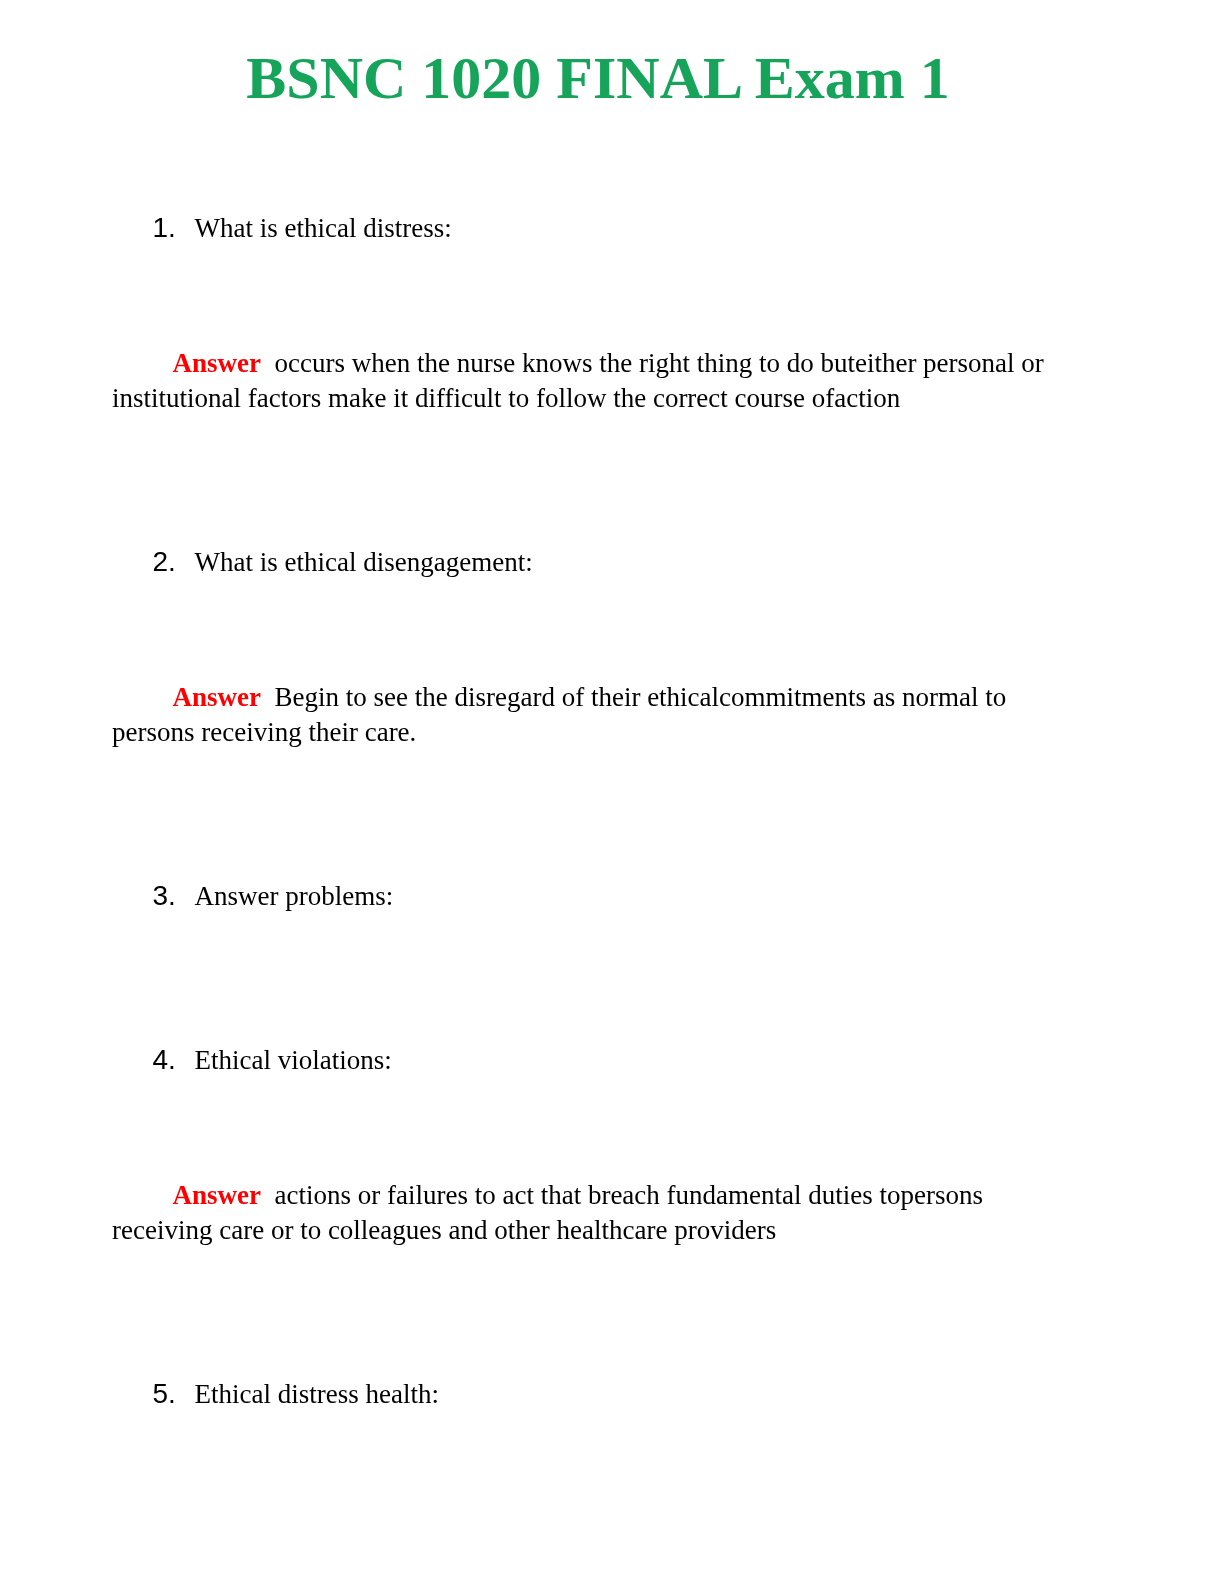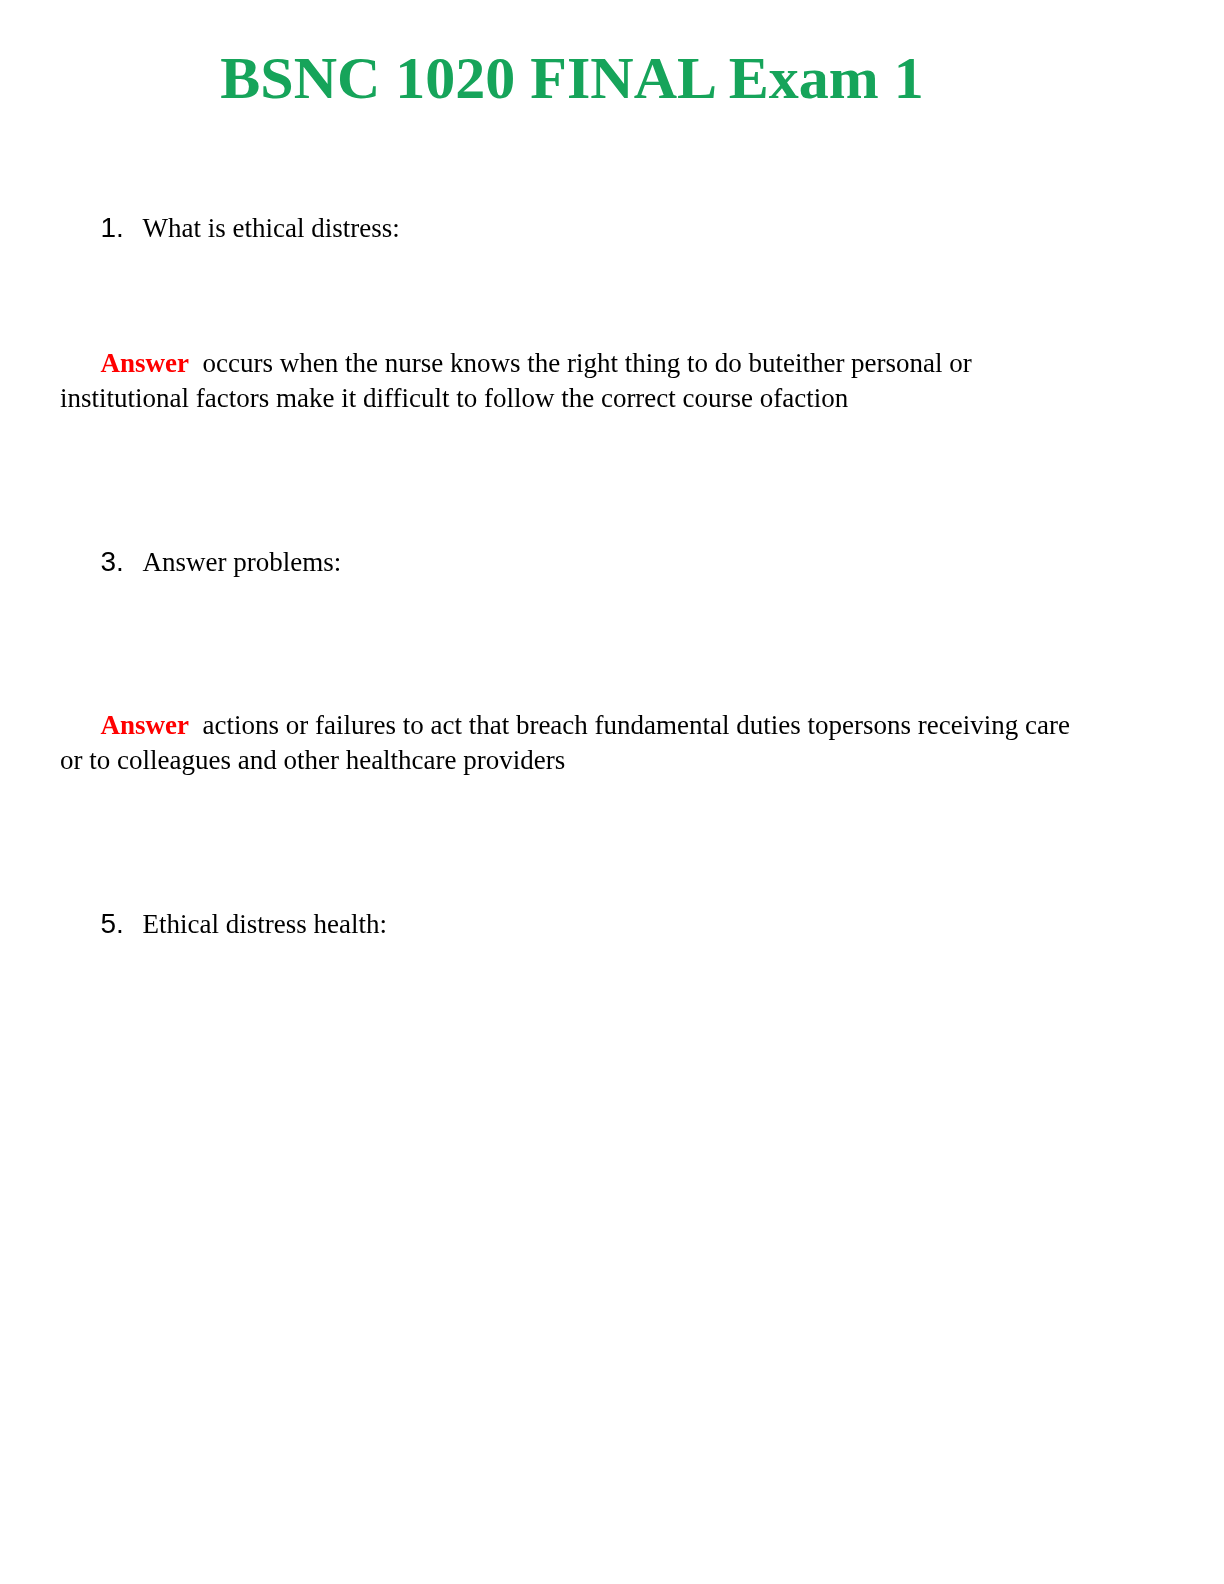--- a/index.html
+++ b/index.html
@@ -11,21 +11,21 @@
   * { box-sizing: border-box; }
   html, body {
     margin: 0;
     padding: 0;
     background: var(--page-bg);
   }
   .page {
     width: 1192px;
     height: 1584px;
     background: var(--page-bg);
-    padding: 0 108px 0 60px;
+    padding: 0 108px 0 112px;
     overflow: hidden;
   }
   .doc-title {
     font-family: "Liberation Serif", "DejaVu Serif", serif;
     font-weight: bold;
     font-size: 60px;
     line-height: 66px;
     color: var(--title-green);
     text-align: center;
     margin: 45px 0 0 0;
@@ -57,46 +57,58 @@
     font-family: "Liberation Serif", "DejaVu Serif", serif;
     font-size: 27px;
     line-height: 35px;
     color: var(--text-black);
     margin: 30px 0 0 0;
     white-space: pre-wrap;
   }
   .answer-label {
     color: var(--answer-red);
     font-weight: bold;
+    margin-left: 20px;
   }
 </style>
 </head>
 <body>
 
 <div class="page">
   <h1 class="doc-title">BSNC 1020 FINAL Exam 1</h1>
 
   <div class="qa-list">
   <section class="qa-block">
     <div class="question-line">
       <span class="q-number">1.</span><span class="q-text">What is ethical distress:</span>
     </div>
     <p class="answer-line">
       <span class="answer-label">Answer</span><span class="answer-text">  occurs when the nurse knows the right thing to do buteither personal or institutional factors make it difficult to follow the correct course ofaction</span>
     </p>
   </section>
 
+  <section class="qa-block">
+    <div class="question-line">
+      <span class="q-number">2.</span><span class="q-text">What is ethical disengagement:</span>
+    </div>
+    <p class="answer-line">
+      <span class="answer-label">Answer</span><span class="answer-text">  Begin to see the disregard of their ethicalcommitments as normal to persons receiving their care.</span>
+    </p>
+  </section>
 
   <section class="qa-block">
     <div class="question-line">
       <span class="q-number">3.</span><span class="q-text">Answer problems:</span>
     </div>
   </section>
 
   <section class="qa-block">
+    <div class="question-line">
+      <span class="q-number">4.</span><span class="q-text">Ethical violations:</span>
+    </div>
     <p class="answer-line">
       <span class="answer-label">Answer</span><span class="answer-text">  actions or failures to act that breach fundamental duties topersons receiving care or to colleagues and other healthcare providers</span>
     </p>
   </section>
 
   <section class="qa-block">
     <div class="question-line">
       <span class="q-number">5.</span><span class="q-text">Ethical distress health:</span>
     </div>
 

